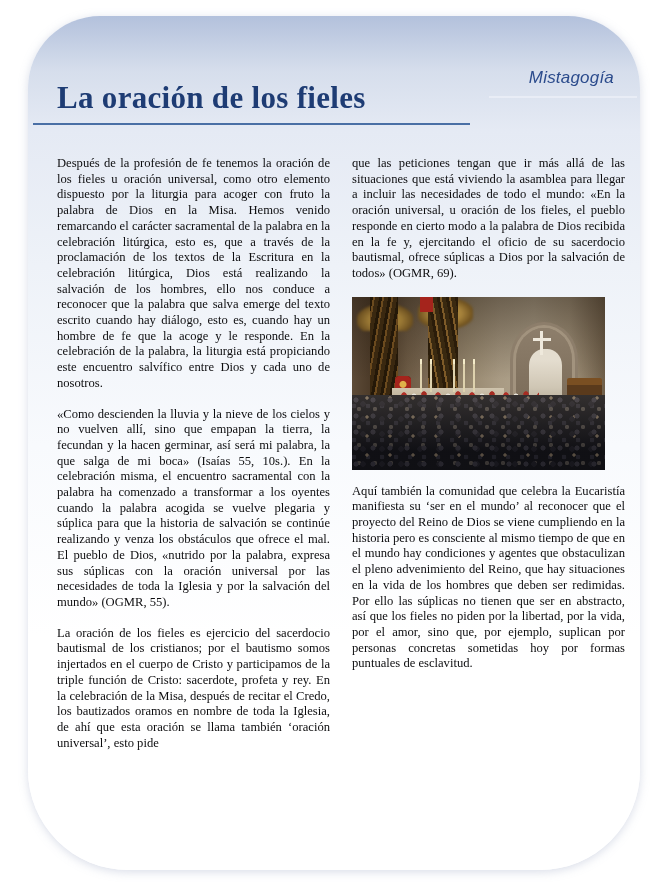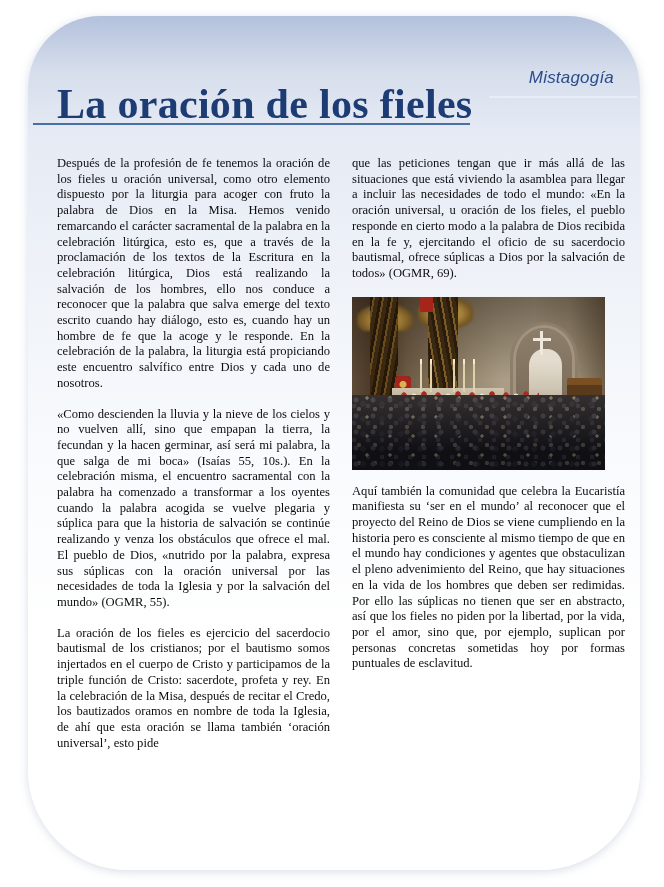--- a/index.html
+++ b/index.html
@@ -45,21 +45,21 @@
     height: 2px;
     background: #e9edf6;
   }
   .title {
     position: absolute;
     left: 29px;
     top: 64px;
     margin: 0;
     font-family: "Liberation Serif", serif;
     font-weight: bold;
-    font-size: 42px;
+    font-size: 31px;
     color: #1e3c74;
     letter-spacing: 0.3px;
   }
   .title-rule {
     position: absolute;
     left: 5px;
     top: 107px;
     width: 437px;
     height: 2px;
     background: #4a6fa5;

